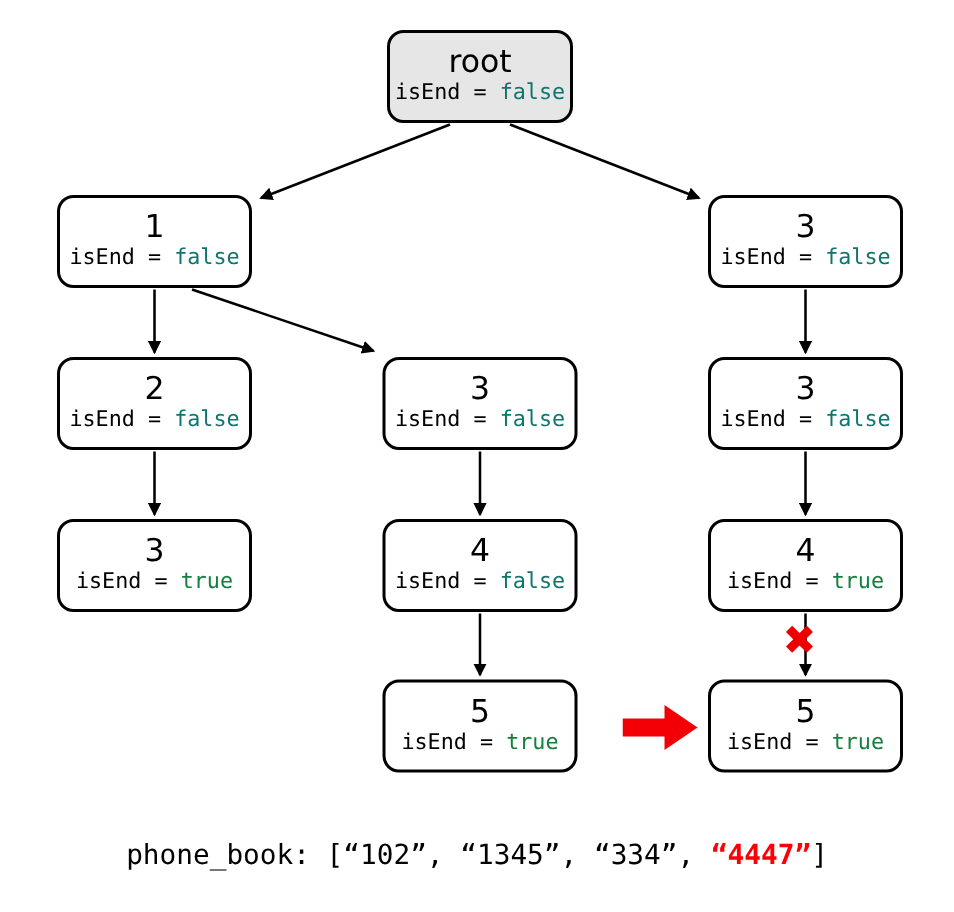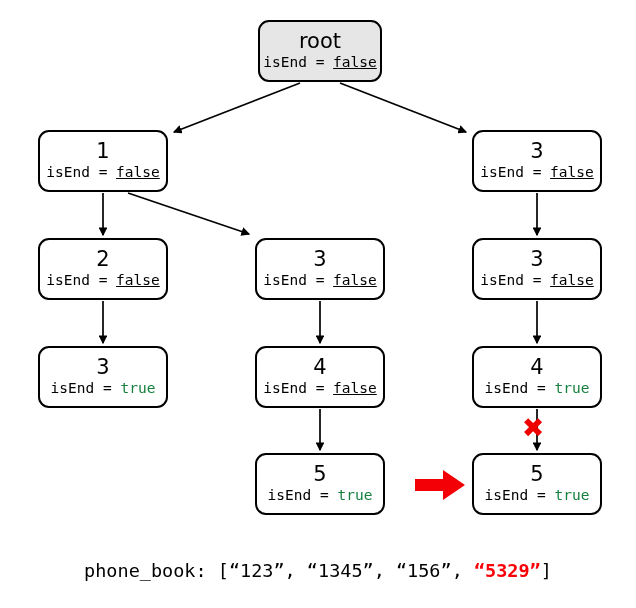--- a/index.html
+++ b/index.html
@@ -50,21 +50,21 @@
     color: #000000;
     letter-spacing: 0px;
   }
   .node-flag {
     font-family: "DejaVu Sans Mono", monospace;
     font-size: 14.5px;
     line-height: 18px;
     color: #000000;
     white-space: pre;
   }
-  .val-false { color: #000000; text-decoration: underline; }
+  .val-false { color: #0f766e; }
   .val-true  { color: #15803d; }
 
   .xmark {
     position: absolute;
     color: #ee0000;
     font-size: 27px;
     line-height: 27px;
     font-family: "DejaVu Sans", sans-serif;
     font-weight: bold;
     text-align: center;
@@ -181,13 +181,13 @@
   </div>
 
   <div class="xmark" style="left:519px; top:414px; width:28px; height:28px;">✖</div>
 
   <svg class="redarrow" style="left:415px; top:469px;" width="52" height="32" viewBox="0 0 52 32">
     <path d="M 0 10 L 28 10 L 28 1 L 50 16 L 28 31 L 28 22 L 0 22 Z" fill="#f30007"></path>
   </svg>
 
 </div>
 
-<div id="caption"><span>phone_book: [“123”, “1345”, “156”, </span><span class="hl">“5329”</span><span>]</span></div>
+<div id="caption"><span>phone_book: [“102”, “1345”, “334”, </span><span class="hl">“4447”</span><span>]</span></div>
 
 </body></html>

